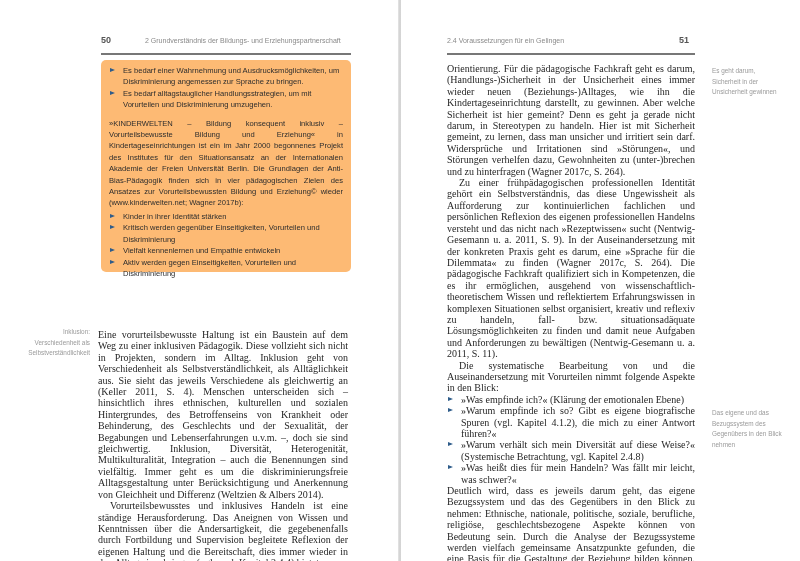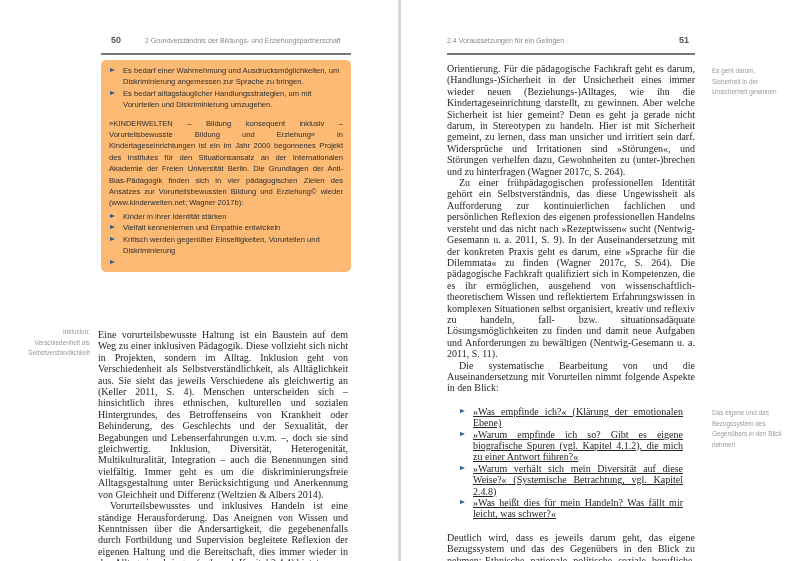--- a/index.html
+++ b/index.html
@@ -48,43 +48,43 @@
   .body-text {
     position: absolute; font-size: 10px; line-height: 11.4px; text-align: justify;
     color: #262626;
   }
   .body-text p { margin: 0; }
   .body-text .indent { text-indent: 12px; }
   .margin-note {
     position: absolute; font-family: "Liberation Sans", "DejaVu Sans", sans-serif;
     font-size: 6.4px; line-height: 10.6px; color: #9a9a9a;
   }
-  .bodylist { list-style: none; margin: 12px; padding: 0; text-decoration: underline; }
+  .bodylist { list-style: none; margin: 0; padding: 0; }
   .bodylist li { position: relative; padding-left: 14px; }
   .bodylist .tri { top: 3px; }
 </style>
 </head>
 <body>
 
 <div class="page left">
-  <span class="page-num" style="left:111px;">50</span>
+  <span class="page-num" style="left:101px;">50</span>
   <span class="running-head" style="left:145px;">2   Grundverständnis der Bildungs- und Erziehungspartnerschaft</span>
   <div class="head-rule" style="left:101px; width:250px;"></div>
 
   <div class="infobox">
     <ul>
       <li><span class="tri"></span><span>Es bedarf einer Wahrnehmung und Ausdrucksmöglichkeiten, um Diskriminierung angemessen zur Sprache zu bringen.</span></li>
       <li><span class="tri"></span><span>Es bedarf alltagstauglicher Handlungsstrategien, um mit Vorurteilen und Diskriminierung umzugehen.</span></li>
     </ul>
     <p>»KINDERWELTEN – Bildung konsequent inklusiv – Vorurteilsbewusste Bildung und Erziehung« in Kindertageseinrichtungen ist ein im Jahr 2000 begonnenes Projekt des Institutes für den Situationsansatz an der Internationalen Akademie der Freien Universität Berlin. Die Grundlagen der Anti-Bias-Pädagogik finden sich in vier pädagogischen Zielen des Ansatzes zur Vorurteilsbewussten Bildung und Erziehung© wieder (www.kinderwelten.net; Wagner 2017b):</p>
     <ul>
       <li><span class="tri"></span><span>Kinder in ihrer Identität stärken</span></li>
+      <li><span class="tri"></span><span>Kritisch werden gegenüber Einseitigkeiten, Vorurteilen und Diskriminierung</span></li>
       <li><span class="tri"></span><span>Vielfalt kennenlernen und Empathie entwickeln</span></li>
-      <li><span class="tri"></span><span>Kritisch werden gegenüber Einseitigkeiten, Vorurteilen und Diskriminierung</span></li>
-      <li><span class="tri"></span></li>
+      <li><span class="tri"></span><span>Aktiv werden gegen Einseitigkeiten, Vorurteilen und Diskriminierung</span></li>
     </ul>
   </div>
 
   <div class="margin-note" style="left:20px; top:327px; width:70px; text-align:right;">Inklusion: Verschiedenheit als Selbstverständlichkeit</div>
 
   <div class="body-text" style="left:98px; top:297px; width:250px;margin-top:32px;">
     <p>Eine vorurteilsbewusste Haltung ist ein Baustein auf dem Weg zu einer inklusiven Pädagogik. Diese vollzieht sich nicht in Projekten, sondern im Alltag. Inklusion geht von Verschiedenheit als Selbstverständlichkeit, als Alltäglichkeit aus. Sie sieht das jeweils Verschiedene als gleichwertig an (Keller 2011, S. 4). Menschen unterscheiden sich – hinsichtlich ihres ethnischen, kulturellen und sozialen Hintergrundes, des Betroffenseins von Krankheit oder Behinderung, des Geschlechts und der Sexualität, der Begabungen und Lebenserfahrungen u.v.m. –, doch sie sind gleichwertig. Inklusion, Diversität, Heterogenität, Multikulturalität, Integration – auch die Benennungen sind vielfältig. Immer geht es um die diskriminierungsfreie Alltagsgestaltung unter Berücksichtigung und Anerkennung von Gleichheit und Differenz (Weltzien &amp; Albers 2014).</p>
     <p class="indent">Vorurteilsbewusstes und inklusives Handeln ist eine ständige Herausforderung. Das Aneignen von Wissen und Kenntnissen über die Andersartigkeit, die gegebenenfalls durch Fortbildung und Supervision begleitete Reflexion der eigenen Haltung und die Bereitschaft, dies immer wieder in den Alltag einzubringen (vgl. auch Kapitel 2.4.4) bietet</p>
   </div>
 </div>

